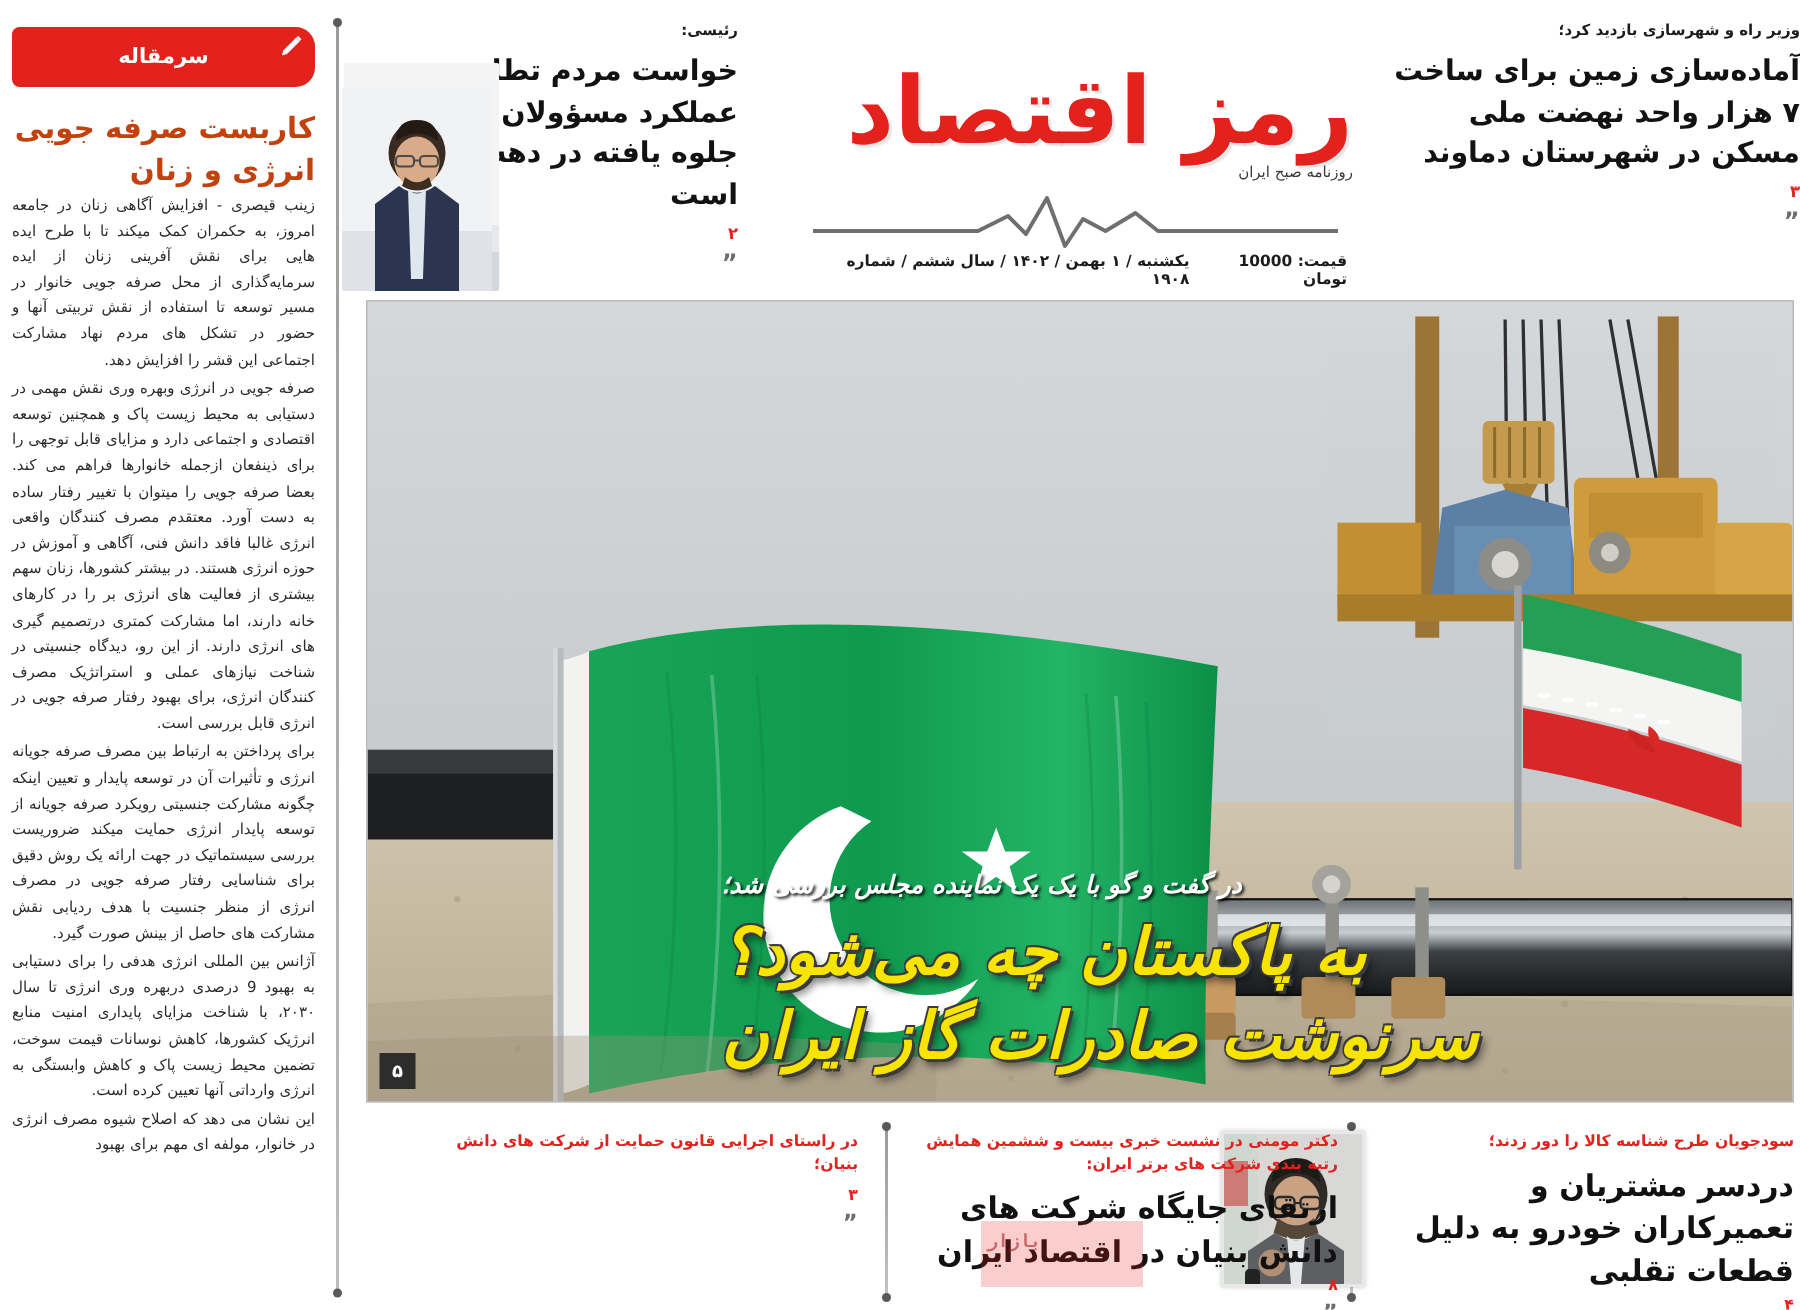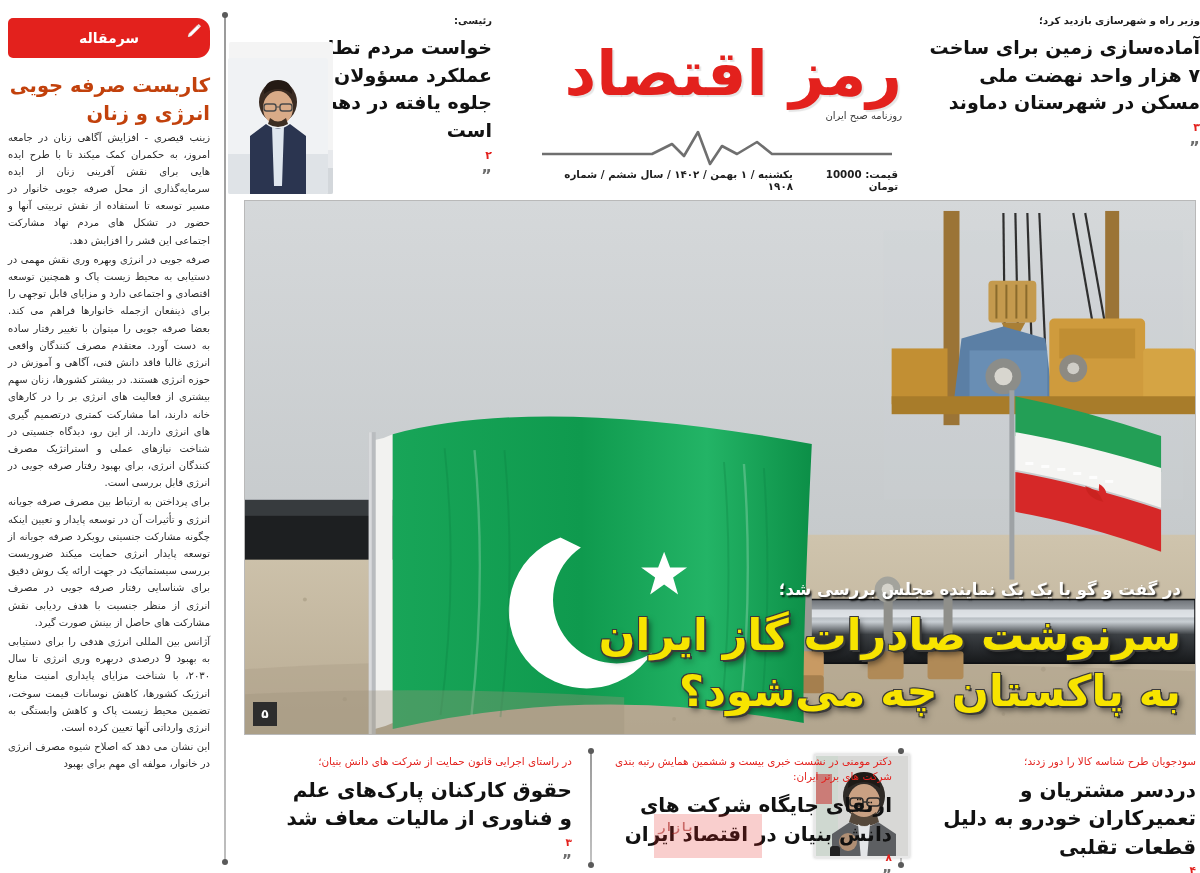--- a/index.html
+++ b/index.html
@@ -201,22 +201,23 @@
     overflow: hidden;
     border: 1px solid #b9b9b9;
     background: #cfd2d4;
   }
   .photo-svg { position: absolute; left:0; top:0; width: 100%; height: 100%; }
 
   .photo-overlay {
     position: absolute;
     right: 14px; bottom: 14px;
     width: 700px;
-    text-align: right;
+    text-align: left;
     z-index: 5;
+    font-style: italic;
   }
   .ov-kicker {
     font-size: 16.5px;
     font-weight: bold;
     color: #ffffff;
     text-shadow: 1.5px 1.5px 2px rgba(0,0,0,0.85);
     margin-bottom: 8px;
     letter-spacing: -0.2px;
   }
   .ov-title {
@@ -270,21 +271,21 @@
   .b-sep::before { top: -4px; }
   .b-sep::after { bottom: -4px; }
 
   .b-item {
     position: absolute;
     top: 6px;
     text-align: right;
   }
   .b-kicker {
     font-size: 10.4px;
-    font-weight: normal;
+    font-weight: bold;
     color: #e3211d;
     line-height: 1.45;
     margin-bottom: 7px;
   }
   .b-title {
     font-size: 20px;
     font-weight: bold;
     color: #111111;
     line-height: 1.42;
     letter-spacing: -0.4px;
@@ -568,22 +569,22 @@
       </g>
       <rect x="124" y="232" width="7" height="398" fill="#b9bcbf"></rect>
       <rect x="124" y="232" width="3" height="398" fill="#d8dadc"></rect>
 
       <path d="M0 495 Q 200 486 380 498 L380 535 L0 535z" fill="#9f927b" opacity="0.35"></path>
     </svg>
 
     <div class="photo-overlay">
       <div class="ov-kicker">در گفت و گو با یک یک نماینده مجلس بررسی شد؛</div>
       <div class="ov-title">
+        <div>به پاکستان چه می‌شود؟</div>
         <div>سرنوشت صادرات گاز ایران</div>
-        <div>به پاکستان چه می‌شود؟</div>
       </div>
     </div>
 
     <div class="photo-pagebadge">۵</div>
   </div>
 
   <div class="bottom-strip">
 
     <div class="b-sep" style="right: 298px;"></div>
     <div class="b-sep" style="right: 608px;"></div>
@@ -618,19 +619,18 @@
       <div class="b-kicker">دکتر مومنی در نشست خبری بیست و ششمین همایش رتبه بندی شرکت های برتر ایران:</div>
       <div class="b-title">ارتقای جایگاه شرکت های دانش بنیان در اقتصاد ایران</div>
       <div class="b-pagenum">۸</div>
       <div class="b-quote">„</div>
       <div class="b-watermark"></div>
       <div class="b-watermark-txt">بازار</div>
     </div>
 
     <div class="b-item" style="right: 628px; width: 290px;">
       <div class="b-kicker">در راستای اجرایی قانون حمایت از شرکت های دانش بنیان؛</div>
-      <div class="b-title">حقوق کارکنان پارک‌های علم و فناوری از مالیات معاف شد</div>
       <div class="b-pagenum">۳</div>
       <div class="b-quote">„</div>
     </div>
   </div>
 
 </div>
 
 </body></html>

